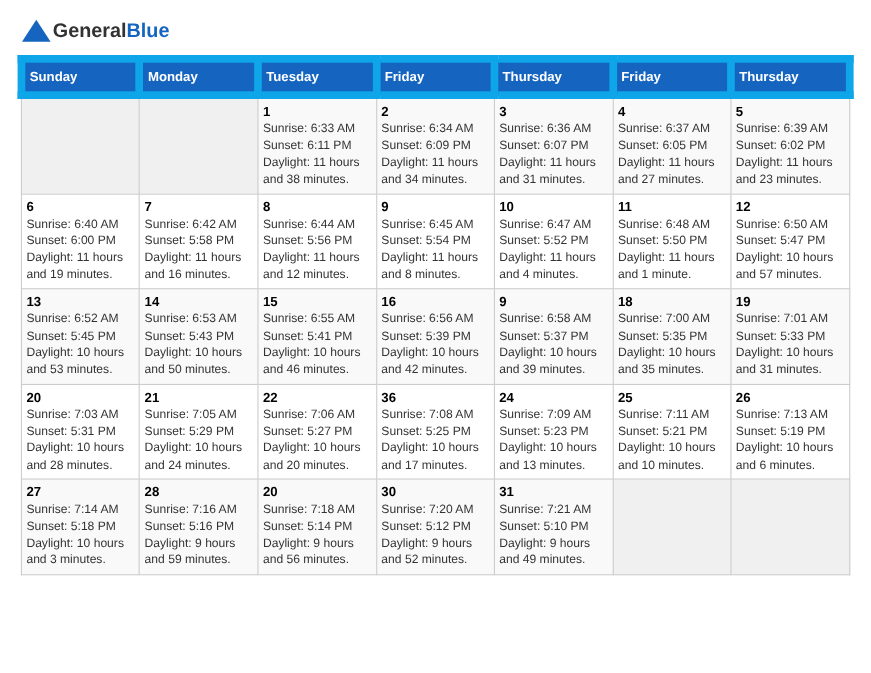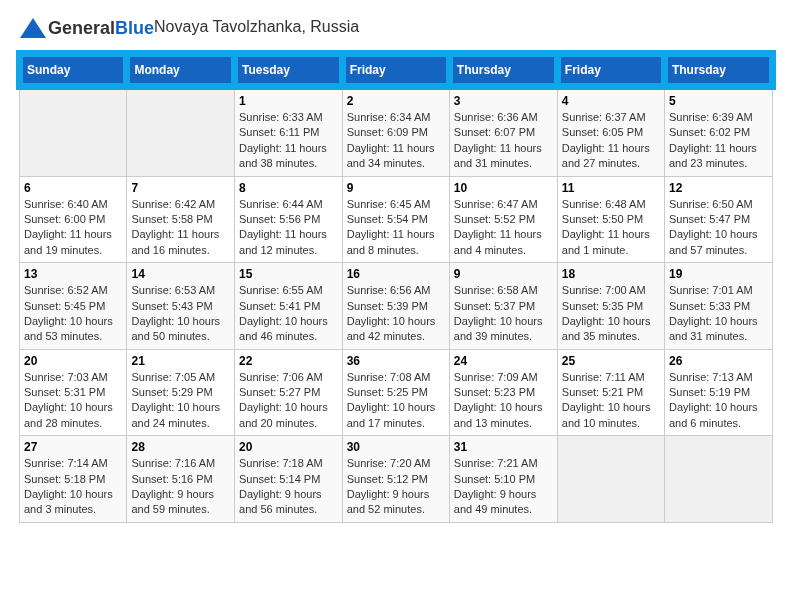--- a/index.html
+++ b/index.html
@@ -5,20 +5,21 @@
     * { box-sizing: border-box; margin: 0; padding: 0; }
     body {
       font-family: Arial, sans-serif;
       background: #fff;
       width: 792px;
       min-height: 612px;
       padding: 16px;
     }
     .header {
       display: flex;
+      justify-content: space-between;
       align-items: flex-start;
       margin-bottom: 10px;
     }
     .logo {
       display: flex;
       align-items: center;
     }
     .logo-text-general {
       font-size: 18px;
       font-weight: bold;
@@ -93,21 +94,20 @@
 <div class="header">
   <div class="logo">
     <svg class="logo-icon" viewBox="0 0 30 24" xmlns="http://www.w3.org/2000/svg">
       <polygon points="15,2 28,22 2,22" fill="#1565c0"></polygon>
     </svg>
     <div>
       <span class="logo-text-general">General</span><span class="logo-text-blue">Blue</span>
     </div>
   </div>
   <div class="title-area">
-    <div class="location-title">Novaya Tavolzhanka, Russia</div>
   </div>
 </div>
 
 <table>
   <thead>
     <tr>
       <th>Sunday</th>
       <th>Monday</th>
       <th>Tuesday</th>
       <th>Friday</th>

